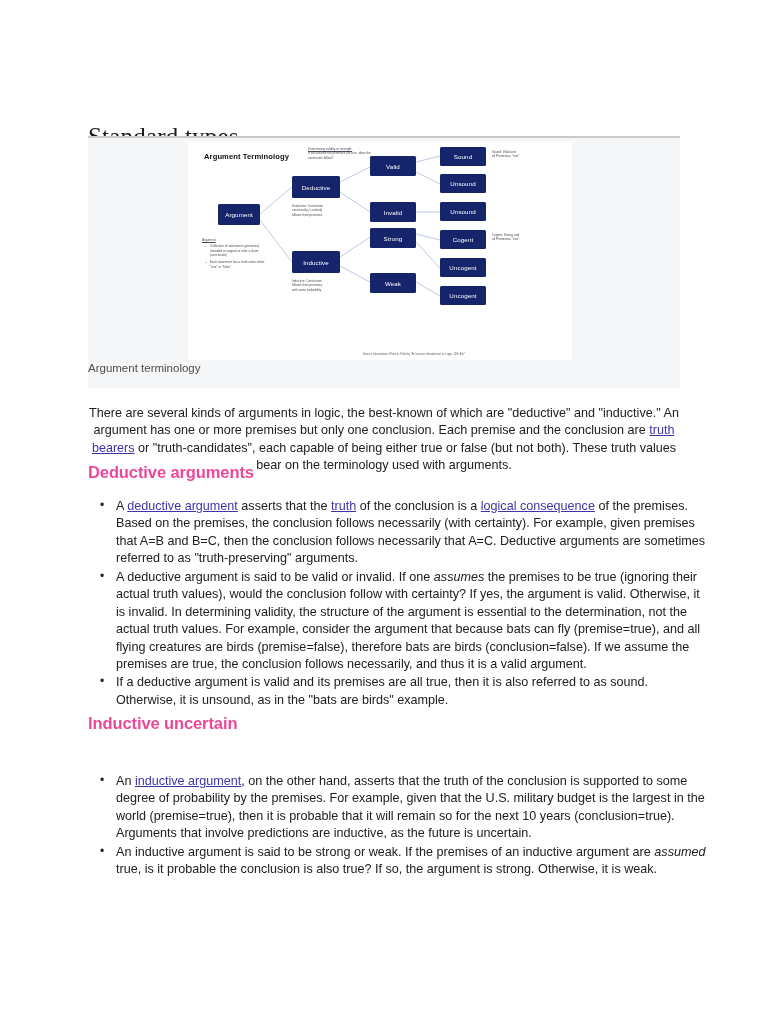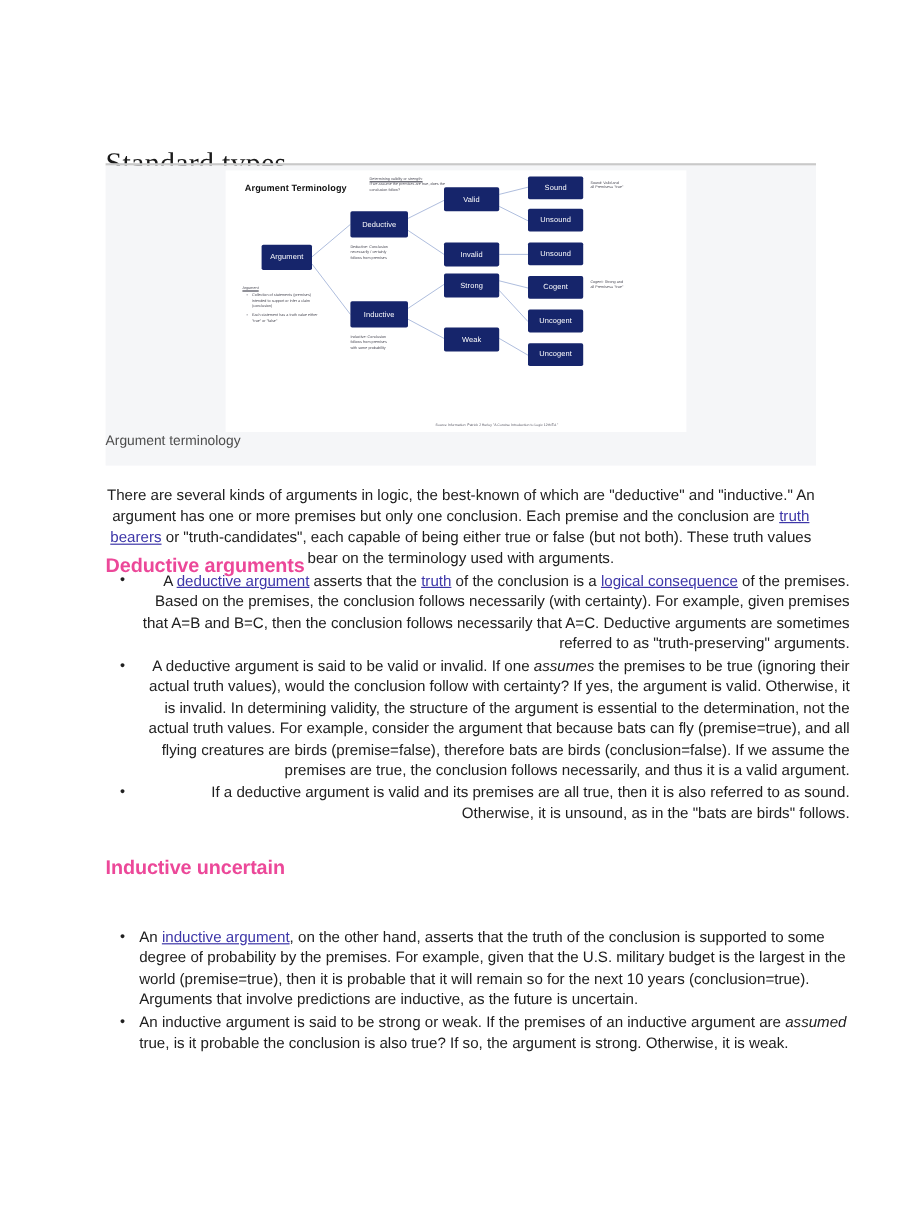--- a/index.html
+++ b/index.html
@@ -181,21 +181,21 @@
     margin-bottom: 1px;
   }
   ul.bullets li:before {
     content: "\2022";
     position: absolute;
     left: -16px;
     top: -1px;
     font-size: 12px;
     color: #202020;
   }
-  .list-deductive { top: 476px; text-align: right; }
+  .list-deductive { top: 498px; }
   .list-inductive { top: 773px; }
 
   a.wlink {
     color: #3d36a8;
     text-decoration: underline;
   }
   em { font-style: italic; }
 </style>
 </head>
 <body>
@@ -301,21 +301,21 @@
 
   <p class="body-text intro">
     <span>There are several kinds of arguments in logic, the best-known of which are "deductive" and "inductive." An argument has one or more premises but only one conclusion. Each premise and the conclusion are </span><a class="wlink" href="#">truth bearers</a><span> or "truth-candidates", each capable of being either true or false (but not both). These truth values bear on the terminology used with arguments.</span>
   </p>
 
   <h2 class="section sec-deductive">Deductive arguments</h2>
 
   <ul class="bullets list-deductive">
     <li><span>A </span><a class="wlink" href="#">deductive argument</a><span> asserts that the </span><a class="wlink" href="#">truth</a><span> of the conclusion is a </span><a class="wlink" href="#">logical consequence</a><span> of the premises. Based on the premises, the conclusion follows necessarily (with certainty). For example, given premises that A=B and B=C, then the conclusion follows necessarily that A=C. Deductive arguments are sometimes referred to as "truth-preserving" arguments.</span></li>
     <li><span>A deductive argument is said to be valid or invalid. If one </span><em>assumes</em><span> the premises to be true (ignoring their actual truth values), would the conclusion follow with certainty? If yes, the argument is valid. Otherwise, it is invalid. In determining validity, the structure of the argument is essential to the determination, not the actual truth values. For example, consider the argument that because bats can fly (premise=true), and all flying creatures are birds (premise=false), therefore bats are birds (conclusion=false). If we assume the premises are true, the conclusion follows necessarily, and thus it is a valid argument.</span></li>
-    <li>If a deductive argument is valid and its premises are all true, then it is also referred to as sound. Otherwise, it is unsound, as in the "bats are birds" follows.</li>
+    <li>If a deductive argument is valid and its premises are all true, then it is also referred to as sound. Otherwise, it is unsound, as in the "bats are birds" example.</li>
   </ul>
 
   <h2 class="section sec-inductive">Inductive uncertain</h2>
 
   <ul class="bullets list-inductive">
     <li><span>An </span><a class="wlink" href="#">inductive argument</a><span>, on the other hand, asserts that the truth of the conclusion is supported to some degree of probability by the premises. For example, given that the U.S. military budget is the largest in the world (premise=true), then it is probable that it will remain so for the next 10 years (conclusion=true). Arguments that involve predictions are inductive, as the future is uncertain.</span></li>
     <li><span>An inductive argument is said to be strong or weak. If the premises of an inductive argument are </span><em>assumed</em><span> true, is it probable the conclusion is also true? If so, the argument is strong. Otherwise, it is weak.</span></li>
   </ul>
 
 </div>

